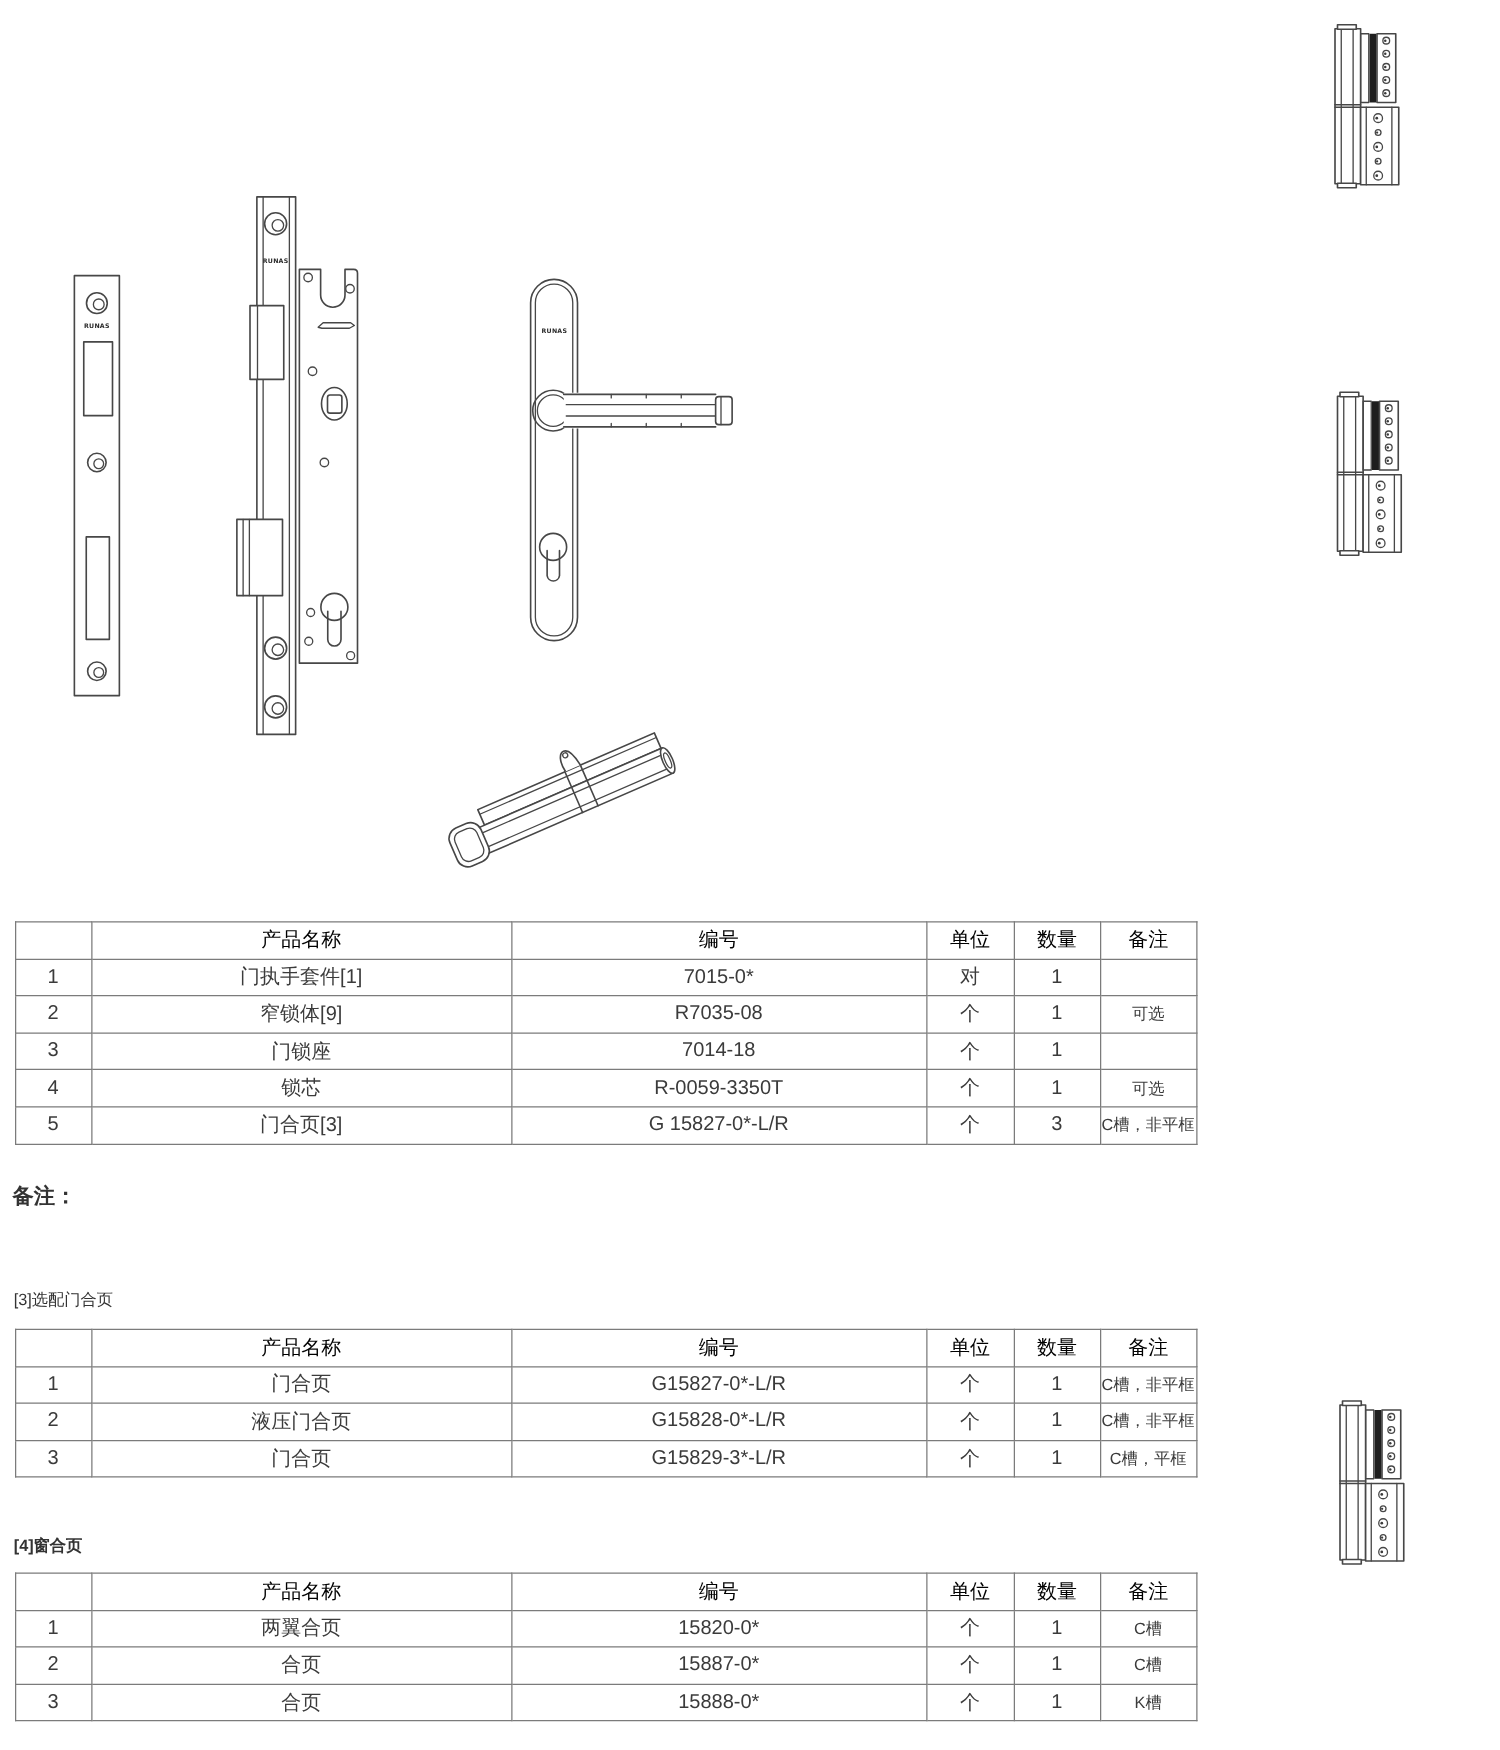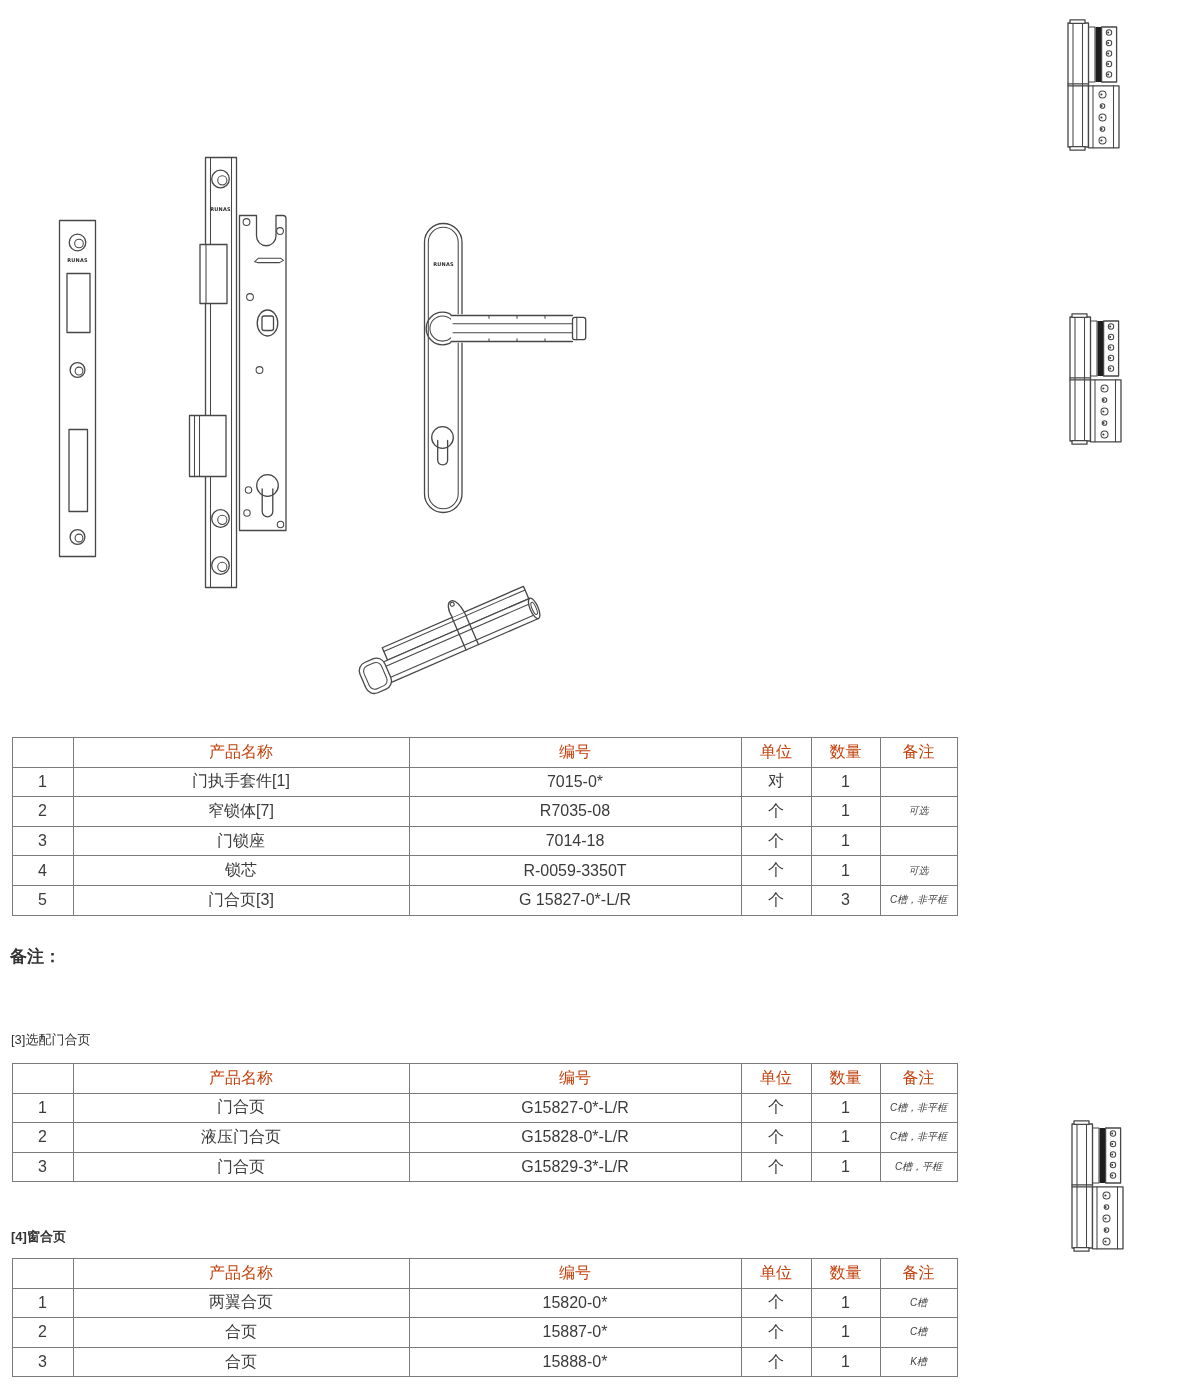--- a/index.html
+++ b/index.html
@@ -9,22 +9,22 @@
   .ln{stroke:#474747;fill:none;stroke-width:1.3;stroke-linejoin:round;stroke-linecap:round;}
   .lnf{stroke:#474747;fill:#ffffff;stroke-width:1.3;stroke-linejoin:round;}
   .fine{stroke-width:1.05;}
   .dk{fill:#1e1e1e;stroke:none;}
   .dot{fill:#3a3a3a;stroke:none;}
   .brandtxt{font-family:"DejaVu Sans",sans-serif;font-size:5px;font-weight:bold;fill:#2b2b2b;
             letter-spacing:.2px;text-anchor:middle;}
   table.tbl{position:absolute;border-collapse:collapse;table-layout:fixed;width:945px;background:#fff;}
   table.tbl td{border:1.5px solid #7b7b7b;height:28.6px;text-align:center;vertical-align:middle;
                font-size:16px;color:#3b3b3b;padding:0;white-space:nowrap;overflow:hidden;}
-  table.tbl td.hd{font-size:16px;color:#c2410c;}
-  table.tbl td.note{font-size:10px;font-style:italic;}
+  table.tbl td.hd{font-size:16px;color:#000000;}
+  table.tbl td.note{font-size:13px;}
   .sectiontitle{position:absolute;font-size:13px;color:#333;white-space:nowrap;}
   .notes{position:absolute;display:flex;font-size:17px;line-height:27px;color:#333;white-space:nowrap;}
   .notes .nlines div{white-space:nowrap;}
 </style>
 </head>
 <body>
 
 <div class="canvas">
 
   <svg class="drawlayer" width="1200" height="1400" viewBox="0 0 1200 1400">
@@ -171,21 +171,21 @@
       <tr>
         <td>1</td>
         <td>门执手套件[1]</td>
         <td>7015-0*</td>
         <td>对</td>
         <td>1</td>
         <td class="note"></td>
       </tr>
       <tr>
         <td>2</td>
-        <td>窄锁体[7]</td>
+        <td>窄锁体[9]</td>
         <td>R7035-08</td>
         <td>个</td>
         <td>1</td>
         <td class="note">可选</td>
       </tr>
       <tr>
         <td>3</td>
         <td>门锁座</td>
         <td>7014-18</td>
         <td>个</td>

